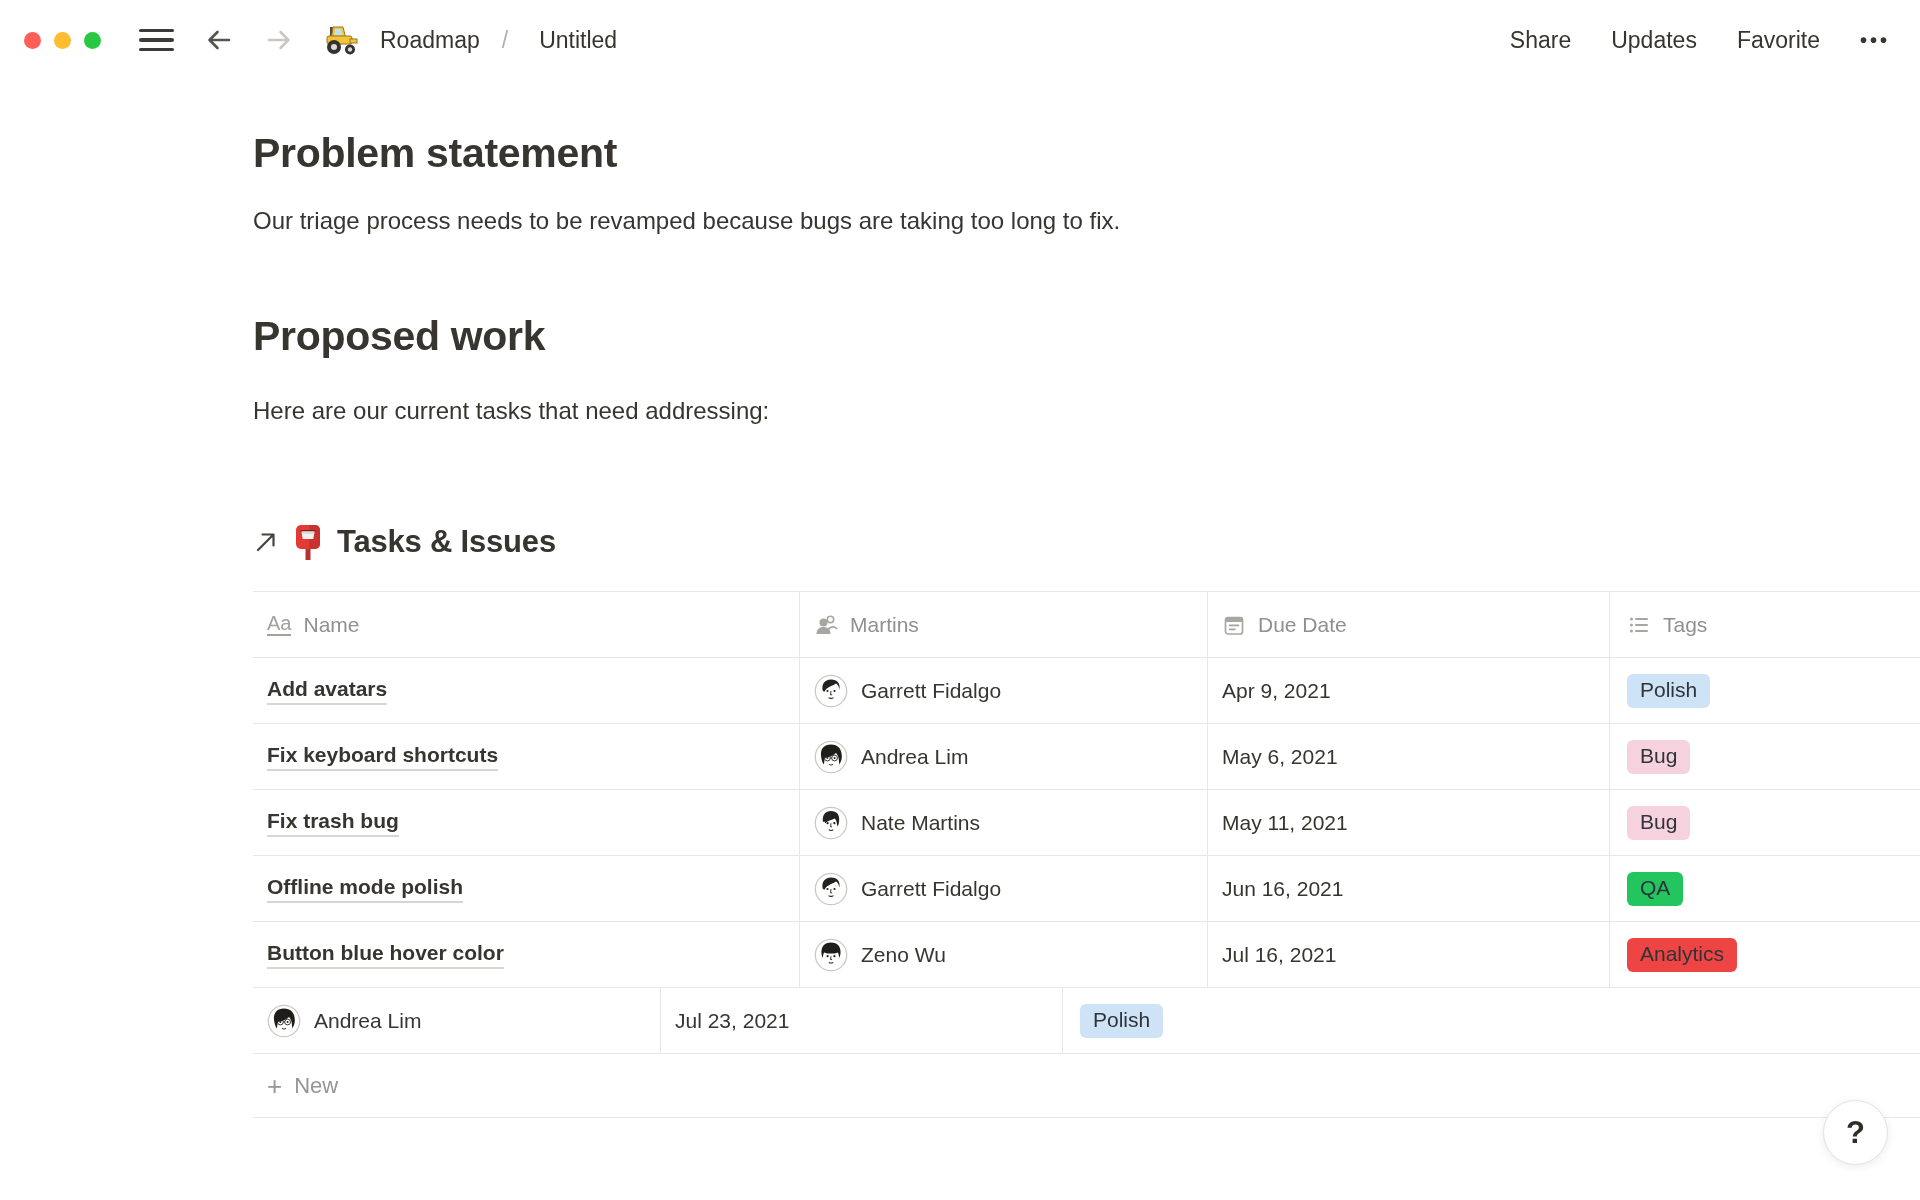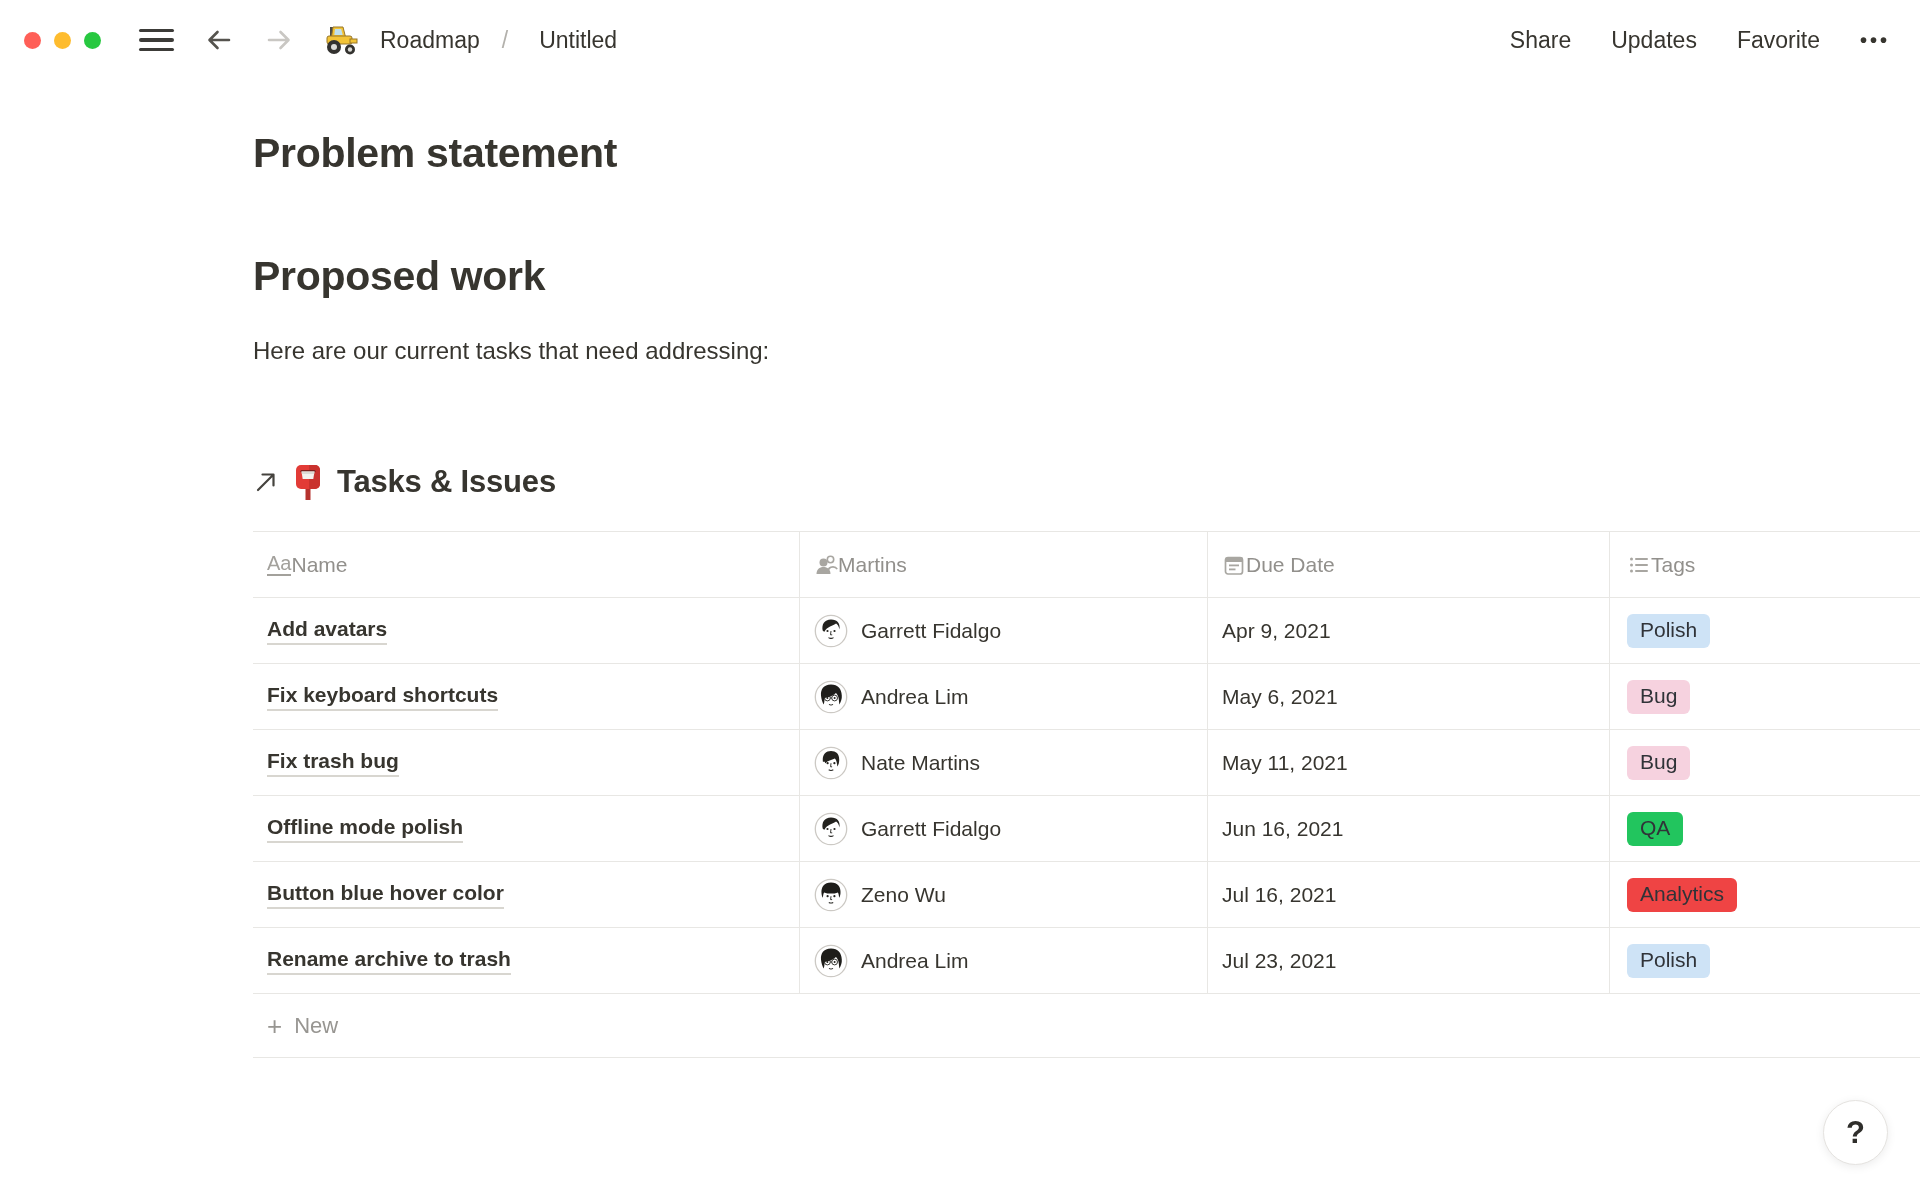--- a/index.html
+++ b/index.html
@@ -32,21 +32,21 @@
 
   .coll-head { margin-top:96px; display:flex; align-items:center; gap:13px; }
   .coll-title { font-size:31px; font-weight:700; letter-spacing:-.2px; }
 
   
   .table { width:1667px; margin-top:30px; }
   .trow { display:flex; align-items:stretch; height:66px; border-bottom:1px solid #E8E7E4; }
   .thead { border-top:1px solid #E8E7E4; height:67px; color:#92908C; }
   .cell { display:flex; align-items:center; padding-left:14px; border-right:1px solid #E8E7E4; }
   .c0 { width:547px; } .c1 { width:408px; } .c2 { width:402px; } .c3 { flex:1; border-right:none; padding-left:17px; }
-  .thead .cell { gap:0; font-size:21px; }
+  .thead .cell { gap:12px; font-size:21px; }
   .aa { font-size:20px; color:#A3A19C; border-bottom:2px solid #A3A19C; line-height:1; padding-bottom:1px; }
   .task { font-size:21px; font-weight:700; border-bottom:2px solid #D8D6D0; padding-bottom:2px; cursor:pointer; }
   .person { display:flex; align-items:center; gap:13px; font-size:21px; }
   .due { font-size:21px; }
   .chip { font-size:21px; padding:4px 13px 6px; border-radius:6px; color:#303338; }
   .newrow { display:flex; align-items:center; height:64px; border-bottom:1px solid #E8E7E4;
             padding-left:14px; gap:12px; color:#979591; font-size:22px; cursor:pointer; }
   .plus { font-size:26px; line-height:1; color:#979591; }
 
   
@@ -101,20 +101,21 @@
     <span class="item">Share</span>
     <span class="item">Updates</span>
     <span class="item">Favorite</span>
     <span class="item dots">•••</span>
   </div>
 </div>
 
 <div class="page">
 
   <h1 id="h1a" class="block">Problem statement</h1>
+  <p class="block">Our triage process needs to be revamped because bugs are taking too long to fix.</p>
 
   <h1 id="h1b" class="block">Proposed work</h1>
   <p id="p2" class="block">Here are our current tasks that need addressing:</p>
 
   <div class="coll-head">
     <svg width="26" height="26" viewBox="0 0 26 26">
       <path d="M5 21 L20 6 M9.5 5.5 H20.5 V16.5" fill="none" stroke="#45433e" stroke-width="2.2" stroke-linecap="round" stroke-linejoin="round"></path>
     </svg>
     <svg width="32" height="38" viewBox="0 0 32 38">
       <rect x="13.5" y="24" width="5" height="13" fill="#b5322e"></rect>
@@ -286,23 +287,20 @@
             <span>Zeno Wu</span>
           </span>
       </div>
       <div class="cell c2 due">Jul 16, 2021</div>
       <div class="cell c3">
           <span class="chip" style="background-color: #ef4444;">Analytics</span>
         </div>
     </div>
 
     <div class="trow">
-      <div class="cell c0">
-          <span class="task">Rename archive to trash</span>
-        </div>
       <div class="cell c1">
         <span class="person">
             <span>
               <svg width="34" height="34" viewBox="0 0 34 34">
                 <circle cx="17" cy="17" r="15.7" fill="#fff" stroke="#ccc9c4" stroke-width="1.3"></circle>
                 <path d="M17 4.6c-7.6 0-10.6 5.2-10 11.2.4 3.6 1.3 6.3 2.6 8.7.9-1.9.8-4.4 1-6.6 4.6-.7 8.7-2 11.4-4.8 1.7 1.9 2.6 4.1 2.8 6.5l.5 4.9c1.6-2.7 2.8-5.4 2.5-9C27.4 9 24 4.6 17 4.6z" fill="#1e1d1a"></path>
                 <circle cx="13.4" cy="18" r="2.9" fill="none" stroke="#23221e" stroke-width=".9"></circle>
                 <circle cx="20.6" cy="18" r="2.9" fill="none" stroke="#23221e" stroke-width=".9"></circle>
                 <path d="M16.3 18h1.4" stroke="#23221e" stroke-width=".9"></path>
                 <circle cx="13.4" cy="18" r="1" fill="#23221e"></circle>

